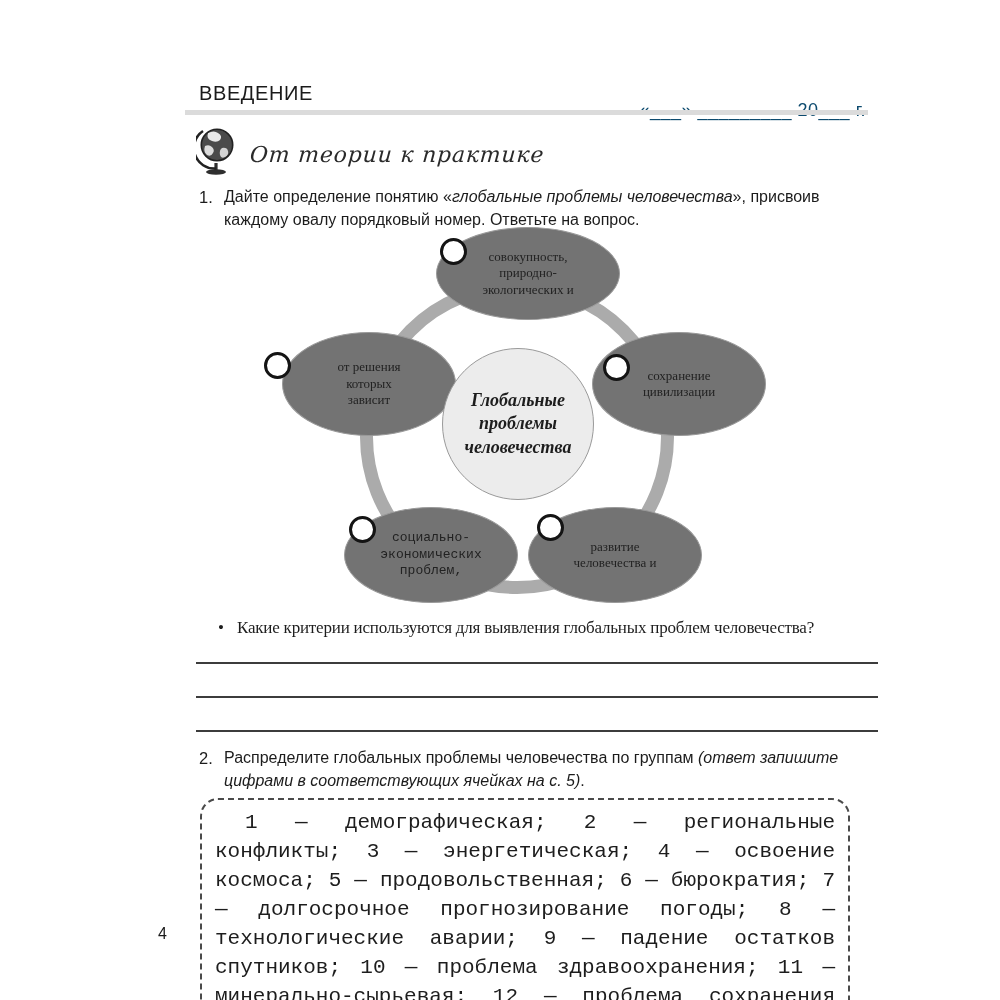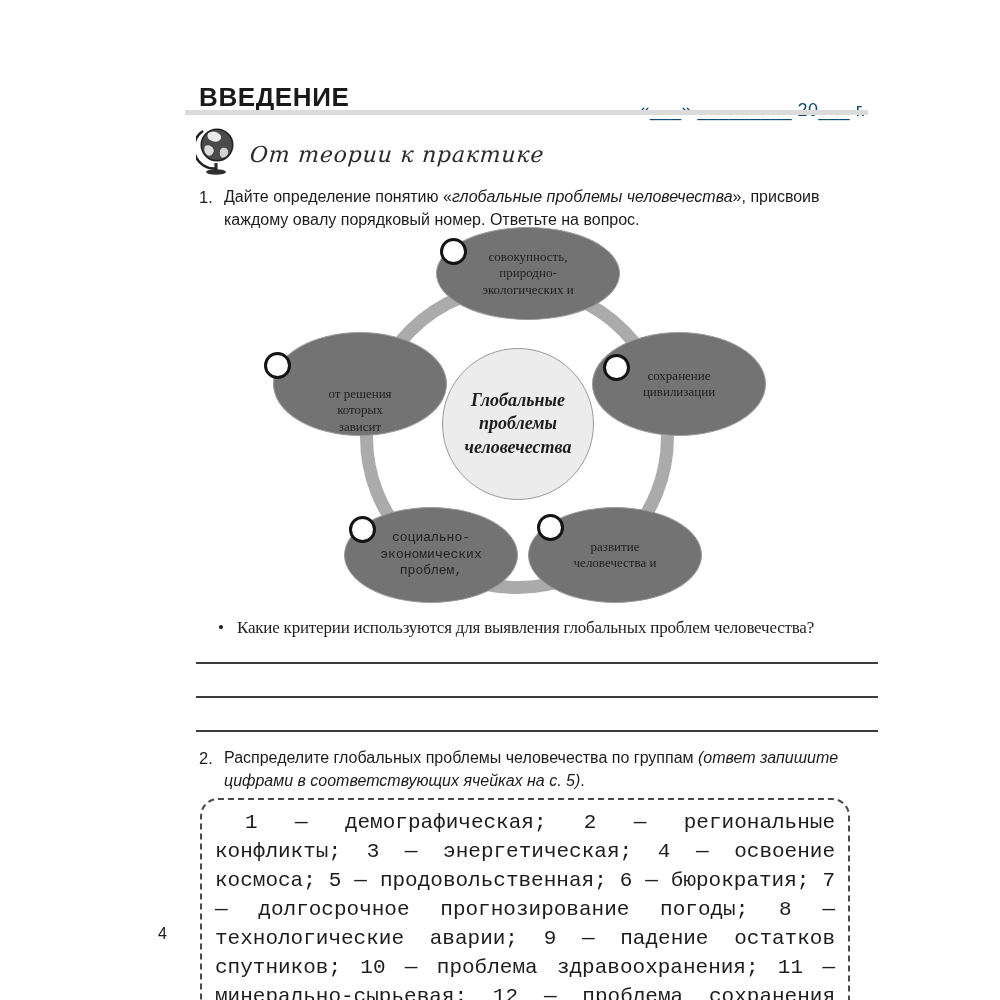--- a/index.html
+++ b/index.html
@@ -10,21 +10,21 @@
     height: 1000px;
     background: #ffffff;
     font-family: "Liberation Sans", sans-serif;
     color: #1c1c1c;
     overflow: hidden;
   }
 
   
   .header-title {
     position: absolute; left: 199px; top: 82px;
-    font-size: 26px; font-weight: 700; letter-spacing: 0.6px; color: #1a1a1a;
+    font-size: 20px; font-weight: 400; letter-spacing: 0.6px; color: #1a1a1a;
   }
   .header-date {
     position: absolute; right: 134px; top: 76px;
     font-size: 18px; color: #0c4a6e; letter-spacing: 0.5px; margin-top: 24px;
   }
   .header-bar {
     position: absolute; left: 185px; top: 110px; width: 683px; height: 5px;
     background: #dbdbdb;
   }
 
@@ -56,21 +56,21 @@
     position: absolute; z-index: 2;
     background: #737373;
     border: 1.5px solid #9a9a9a; border-radius: 50%;
     display: flex; align-items: center; justify-content: center;
     text-align: center;
     font-family: "Liberation Serif", serif;
     font-size: 13px; line-height: 1.26; color: #222222;
   }
   .oval-text { white-space: pre-line; }
   .oval-top          { left: 436px; top: 227px; width: 184px; height: 93px; }
-  .oval-left         { left: 273px; top: 332px; width: 174px; height: 104px; align-items: flex-end; }
+  .oval-left         { left: 282px; top: 332px; width: 174px; height: 104px; }
   .oval-right        { left: 592px; top: 332px; width: 174px; height: 104px; }
   .oval-bottom-left  { left: 344px; top: 507px; width: 174px; height: 96px; font-family: Liberation Mono, monospace; }
   .oval-bottom-right { left: 528px; top: 507px; width: 174px; height: 96px; }
   .center-circle {
     position: absolute; left: 442px; top: 348px;
     width: 152px; height: 152px; z-index: 2;
     background: #ececec;
     border: 1.5px solid #9a9a9a; border-radius: 50%;
     display: flex; align-items: center; justify-content: center;
     text-align: center;

